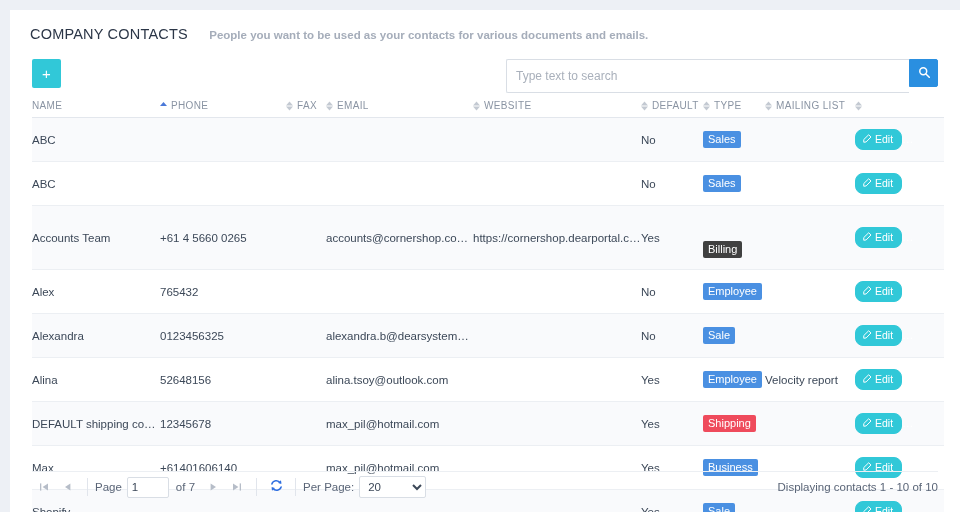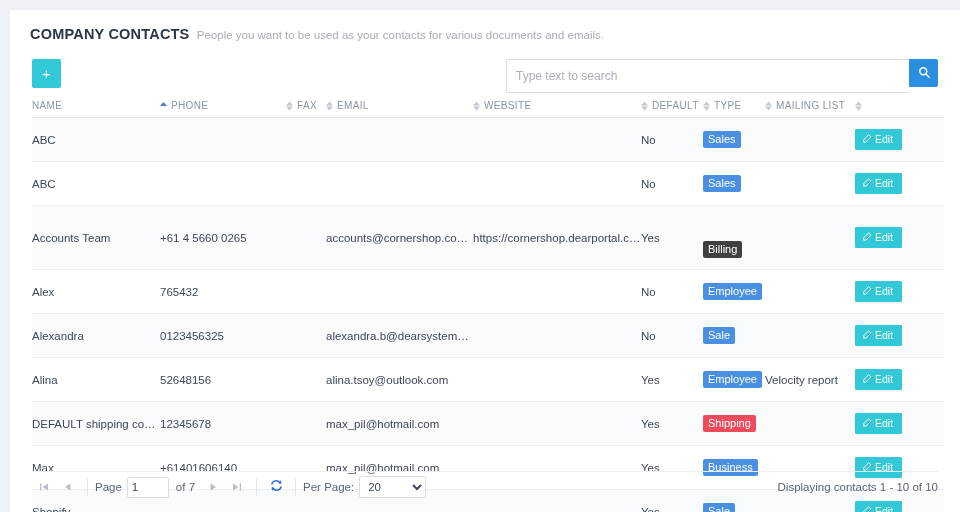--- a/index.html
+++ b/index.html
@@ -27,31 +27,31 @@
   }
 
   
   .page-head {
     padding: 16px 20px 0 20px;
     line-height: 17px;
   }
   .page-title {
     display: inline;
     font-size: 14.5px;
-    font-weight: bold;
+    font-weight: normal;
     letter-spacing: .2px;
     color: #2b3647;
     text-transform: uppercase;
   }
   .page-sub {
     display: inline;
     font-size: 11.5px;
     color: #a5adba;
-    font-weight: normal;
-    margin-left: 4px;
+    font-weight: bold;
+    margin-left: 18px;
   }
 
   
   .toolbar {
     position: relative;
     height: 44px;
     margin: 12px 22px 0 22px;
   }
   .add-btn {
     position: absolute;
@@ -154,21 +154,21 @@
     white-space: nowrap;
   }
 
   .act-cell { text-align: right; padding-right: 0 !important; }
   .btn-edit {
     display: inline-block;
     background: #31c8d8;
     border: 1px solid #31c8d8;
     color: #fff;
     font-size: 10.5px;
-    border-radius: 1px;
+    border-radius: 8px;
     padding: 3px 8px 4px 7px;
     cursor: pointer;
     font-family: "Liberation Sans", sans-serif;
     line-height: 12px;
     vertical-align: middle;
   }
   .btn-del {
     display: inline-block;
     background: #fff;
     border: 1px solid #f4a3ab;

